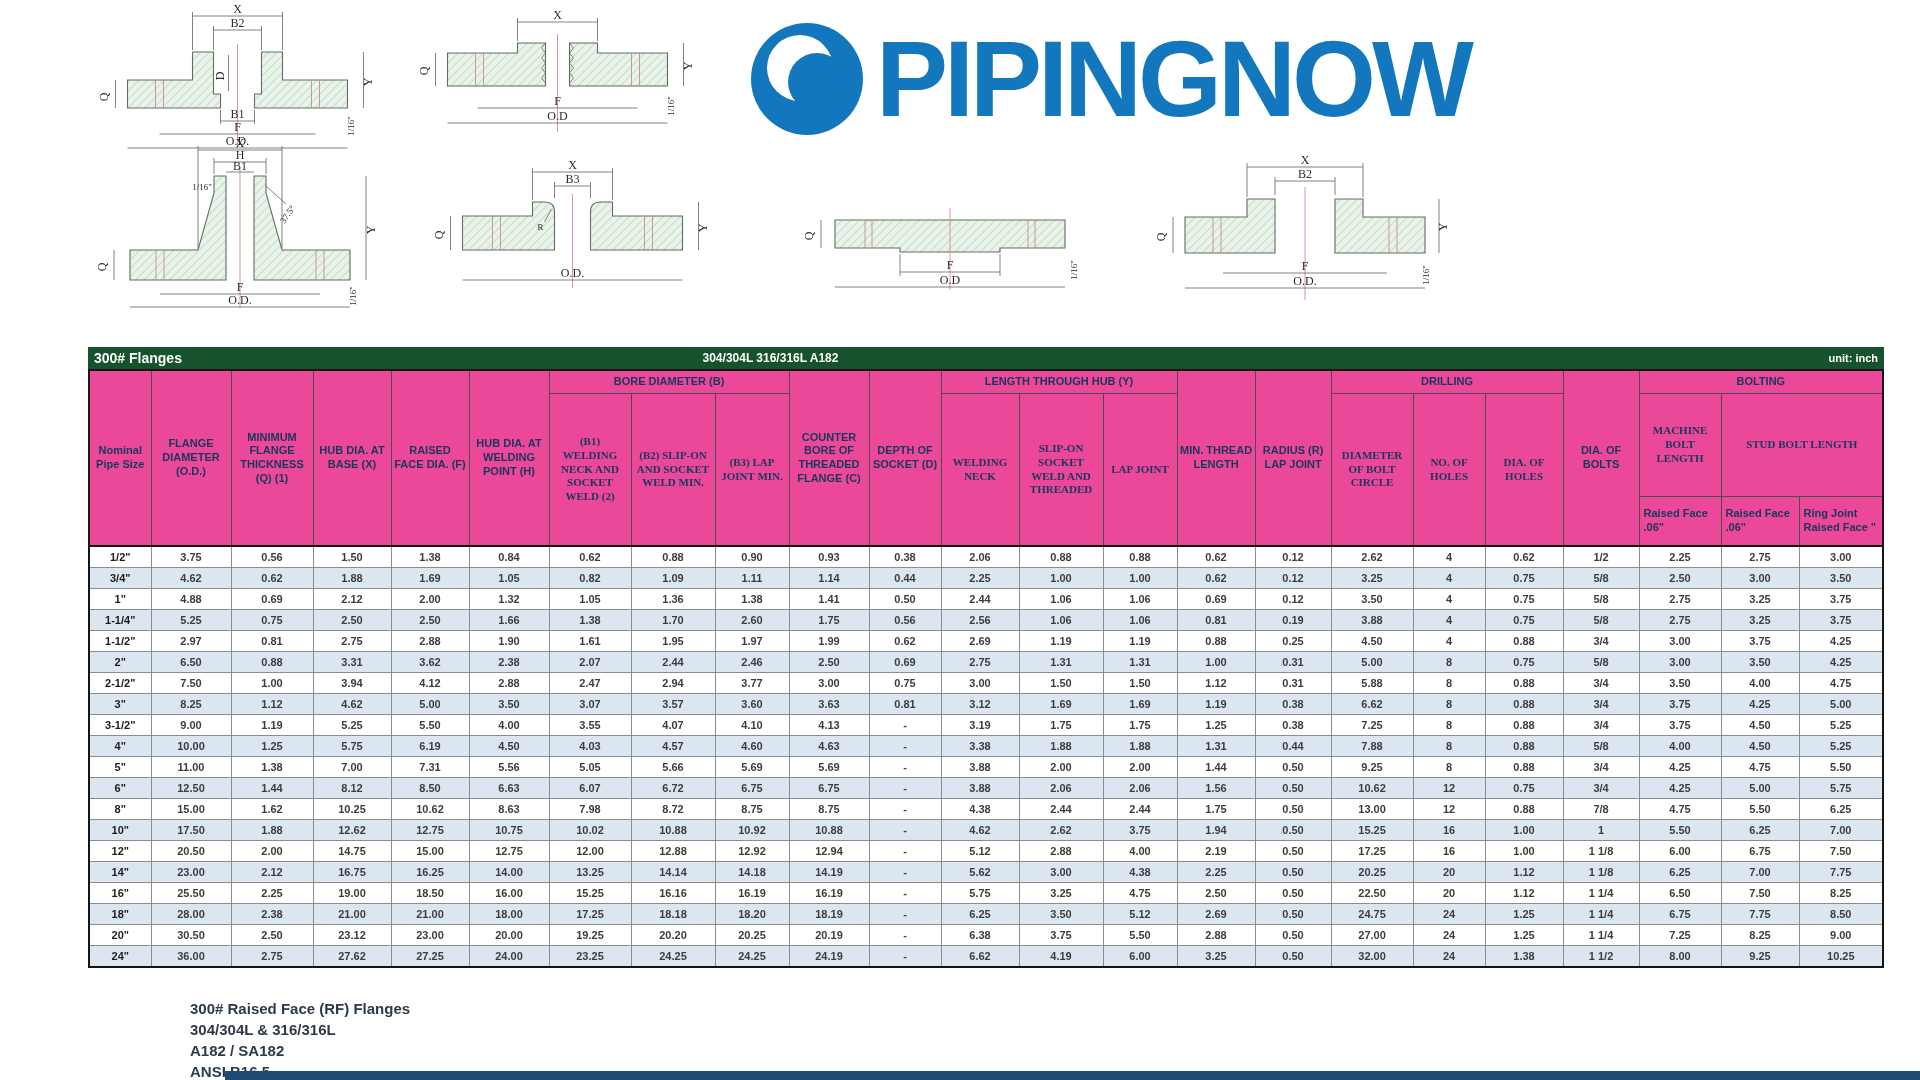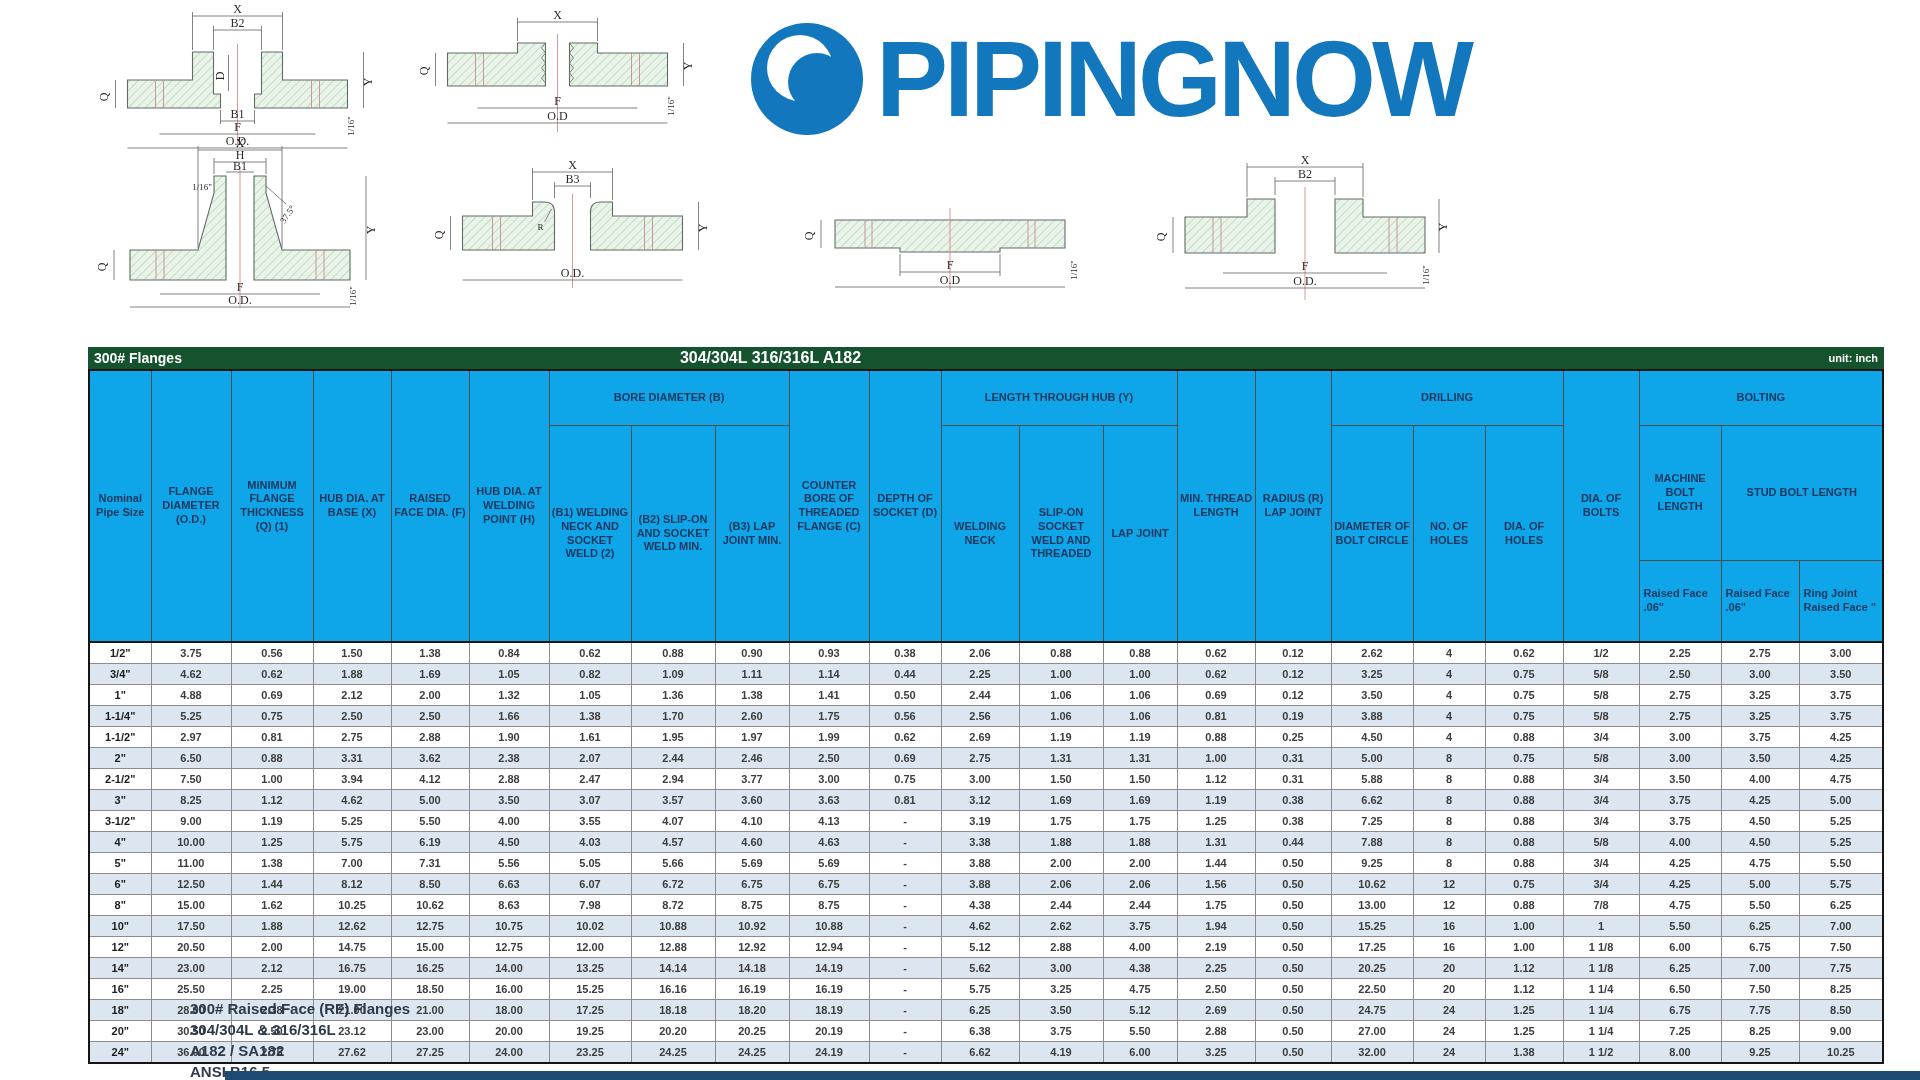--- a/index.html
+++ b/index.html
@@ -17,26 +17,26 @@
   .diag .bolt{stroke:#c09090;stroke-width:0.9;}
   .diag line.dim,.diag line.ext{stroke:#636363;stroke-width:0.8;}
   .diag .zig{fill:none;stroke:#5f6f5f;stroke-width:0.8;}
   .diag text{font-family:"Liberation Serif",serif;font-size:12px;fill:#2a2a2a;}
   .diag text.small{font-size:9px;}
 
   
   .table-wrap{position:absolute;left:88px;top:347px;width:1796px;}
   .title-bar{position:relative;height:22px;background:#14532d;color:#fff;display:flex;align-items:center;}
   .title-bar .t-left{font-size:14px;font-weight:bold;padding-left:6px;}
-  .title-bar .t-center{position:absolute;left:38%;transform:translateX(-50%);font-size:16px;font-weight:bold;}
+  .title-bar .t-center{position:absolute;left:38%;transform:translateX(-50%);font-size:12px;font-weight:bold;}
   .title-bar .t-right{position:absolute;right:6px;font-size:11px;font-weight:bold;}
   table.flange{border-collapse:collapse;table-layout:fixed;width:1794px;border:2px solid #151515;}
-  table.flange th{background:#0ea5e9;color:#17375e;font-size:11px;font-weight:bold;text-align:center;vertical-align:middle;border:1px solid #4d4d4d;padding:17px 2px;line-height:1.25;}
+  table.flange th{background:#ec4899;color:#17375e;font-size:11px;font-weight:bold;text-align:center;vertical-align:middle;border:1px solid #4d4d4d;padding:1px 2px;line-height:1.25;}
   table.flange tr.h1 th{height:20px;}
-  table.flange tr.h2 th{height:100px;}
+  table.flange tr.h2 th{height:100px;font-family:Liberation Serif, serif;}
   table.flange tr.h3 th{height:46px;}
   table.flange tr.h3 th.sub{text-align:left;padding-left:4px;}
   table.flange thead{border-bottom:2px solid #151515;}
   table.flange td{font-size:11px;font-weight:bold;color:#3d3d3d;text-align:center;height:20px;padding:0 2px;border:1px solid #8c8c8c;}
   table.flange tbody tr:nth-child(even){background:#dce6f1;}
   table.flange td.size-col{color:#1c1c1c;}
 
   
   .footer{position:absolute;left:190px;top:998px;font-size:15px;font-weight:bold;color:#2d3a4a;line-height:21px;}
   .bottom-bar{position:absolute;left:225px;top:1071px;width:1695px;height:9px;background:#1f4a73;}

